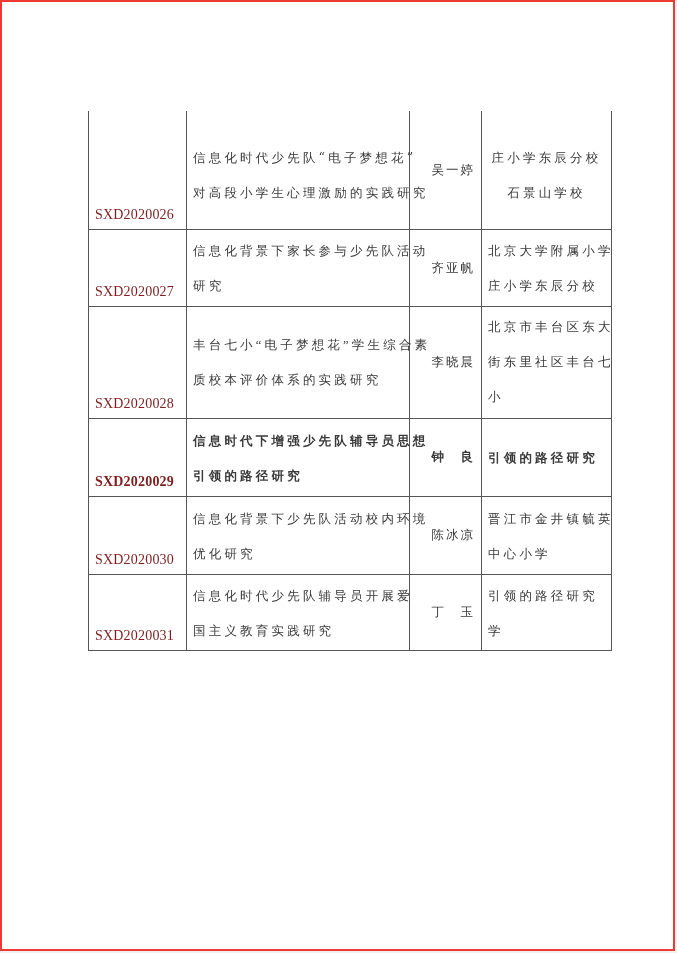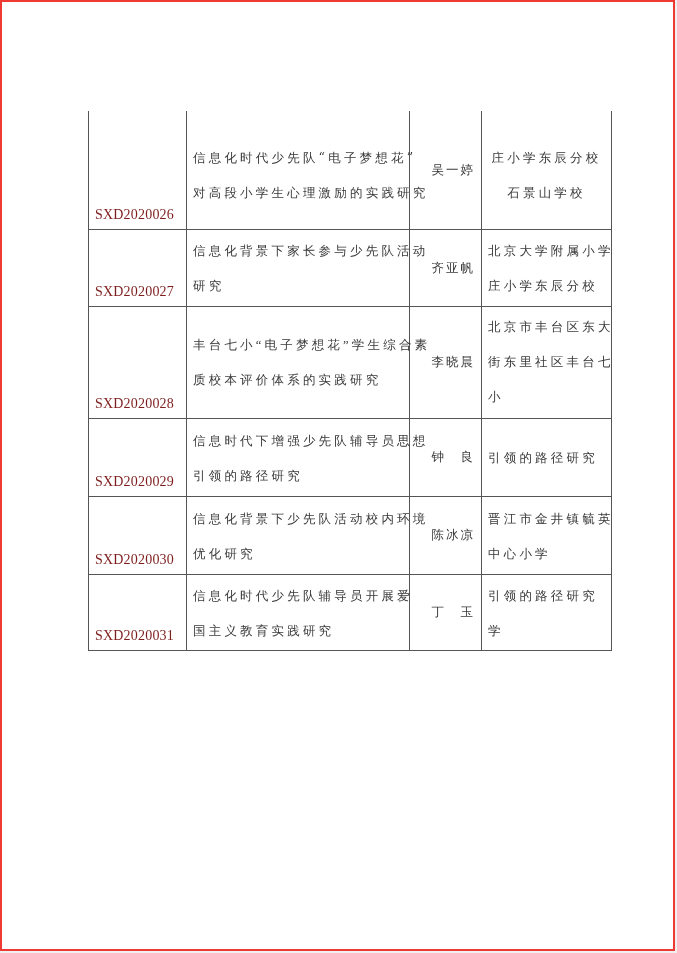--- a/index.html
+++ b/index.html
@@ -40,21 +40,21 @@
     font-size: 14px;
     letter-spacing: 0.2px;
     color: #7f1d1d;
   }
   td.title { line-height: 35px; letter-spacing: 3.2px; }
   td.name { text-align: right; letter-spacing: 2px; }
   td.org { line-height: 35px; letter-spacing: 3.2px; }
   .row-0 td { height: 108px; }
   .row-1 td { height: 70px; }
   .row-2 td { height: 105px; font-family: Liberation Serif, serif; }
-  .row-3 td { height: 71px; }
+  .row-3 td { height: 71px; font-weight: bold; }
   .row-4 td { height: 71px; }
   .row-5 td { height: 69px; margin-top: 20px; }
   .row-0 td.title, .row-0 td.org { padding-top: 10px; text-align: center; }
   .line { display: block; white-space: nowrap; }
 </style>
 </head>
 <body>
 
 <div class="page">
   <table class="grid">

